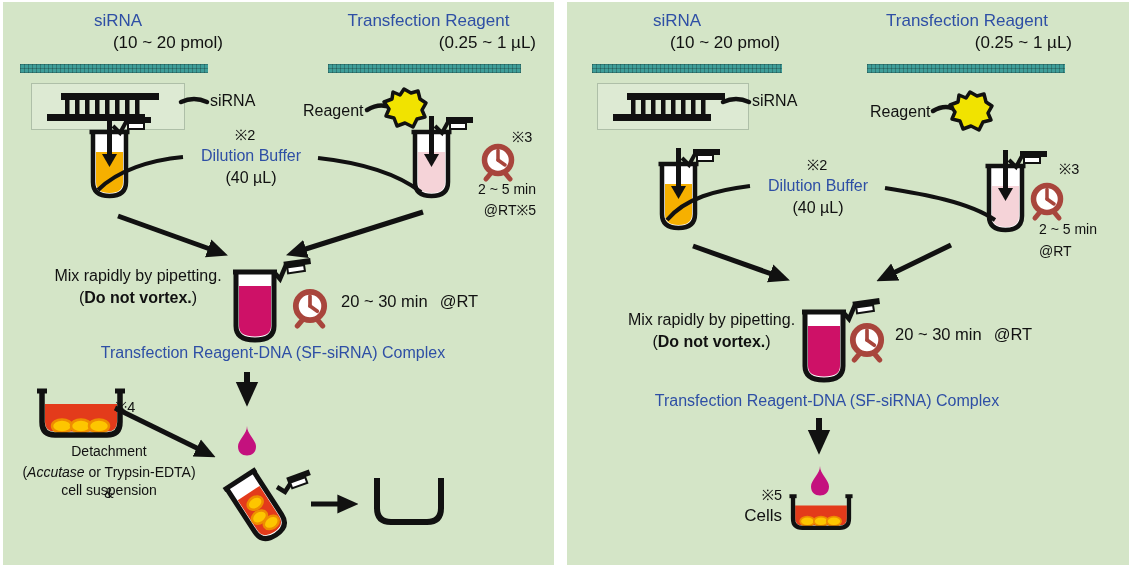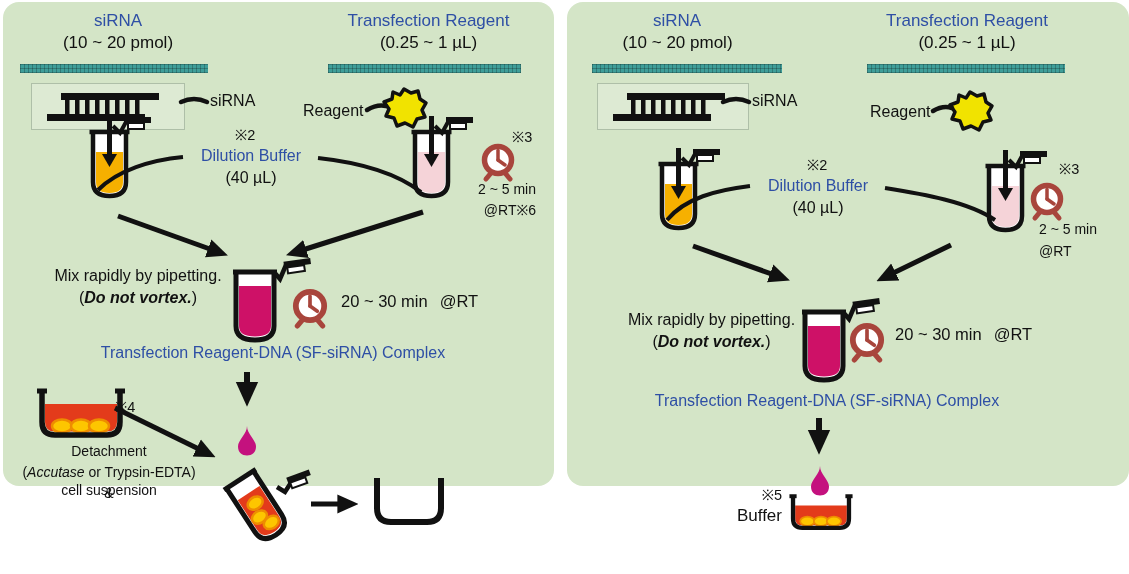--- a/index.html
+++ b/index.html
@@ -1,34 +1,34 @@
 <!DOCTYPE html>
 <html style="--panel-bg: #d4e5c7; --accent-blue: #2e4fa5; --teal: #3f9e99; --tube-orange: #f6b000; --tube-pink: #f5d3d8; --magenta: #ce1167; --drop-magenta: #c4117e; --clock-red: #a8453c; --dish-red: #e33b1b; --cell-yellow: #fdc600; --cell-stroke: #ee8d00; --reagent-yellow: #f1e300; --ink: #111111;"><head>
 <meta charset="utf-8">
 <style>
   html,body{margin:0;padding:0;background:#ffffff;width:1129px;height:574px;overflow:hidden;
     font-family:"Liberation Sans", sans-serif;color:var(--ink,#111);}
-  .panel{position:absolute;top:2px;height:484px;background:var(--panel-bg,#d4e5c7);border-radius:16px;}
+  .panel{position:absolute;top:2px;height:563px;background:var(--panel-bg,#d4e5c7);}
   #panel-left{left:3px;width:551px;}
   #panel-right{left:567px;width:562px;}
   .t{position:absolute;white-space:nowrap;font-size:14px;line-height:1.25;}
   .c{text-align:center;}
   .r{text-align:right;}
   .blue{color:var(--accent-blue,#2e4fa5);}
   .hdr{font-size:17px;}
-  .amt{font-size:17px;}
+  .amt{font-size:17px;text-align:right;}
   .note{font-size:14.5px;}
   .tealbar{position:absolute;height:9px;background-color:var(--teal,#3f9e99);
     background-image:repeating-linear-gradient(90deg, rgba(0,0,0,.22) 0 1px, transparent 1px 4px),
                      repeating-linear-gradient(0deg, rgba(0,0,0,.22) 0 1px, transparent 1px 4px);}
   .ladder-box{position:absolute;border:1px solid #aebfa8;background:rgba(255,255,255,.22);}
   svg.icon{position:absolute;overflow:visible;}
   svg.overlay{position:absolute;left:0;top:0;pointer-events:none;}
   .overlay path,.overlay line{fill:none;stroke:#111;}
-  .bi{font-weight:bold;font-style:italic;}
+  .bi{font-weight:bold;}
   .gap{display:inline-block;width:12px;}
   .fill-orange{fill:var(--tube-orange,#f6b000);}
   .fill-pink{fill:var(--tube-pink,#f5d3d8);}
   .fill-magenta{fill:var(--magenta,#ce1167);}
   .fill-drop{fill:var(--drop-magenta,#c4117e);}
   .fill-dishred{fill:var(--dish-red,#e33b1b);}
   .cell{fill:var(--cell-yellow,#fdc600);stroke:var(--cell-stroke,#ee8d00);stroke-width:2.5;}
   .clockstroke{stroke:var(--clock-red,#a8453c);}
   .blobfill{fill:var(--reagent-yellow,#f1e300);}
 </style>
@@ -102,21 +102,21 @@
 
   <div class="t note" style="left:509px;top:126px">※3</div>
   <svg class="icon clock" style="left:477px;top:139px" width="36" height="40" viewBox="0 0 36 40">
     <line class="clockstroke" x1="6" y1="38" x2="11" y2="32" stroke-width="5" stroke-linecap="round"></line>
     <line class="clockstroke" x1="30" y1="38" x2="25" y2="32" stroke-width="5" stroke-linecap="round"></line>
     <circle class="clockstroke" cx="18" cy="19" r="13.5" fill="#fff" stroke-width="5.5"></circle>
     <line class="clockstroke" x1="18" y1="19" x2="18" y2="9.5" stroke-width="3.5" stroke-linecap="round"></line>
     <line class="clockstroke" x1="18" y1="19" x2="25" y2="24" stroke-width="3.5" stroke-linecap="round"></line>
   </svg>
   <div class="t r" style="left:443px;top:179px;width:90px">2 ~ 5 min</div>
-  <div class="t r" style="left:443px;top:200px;width:90px">@RT※6</div>
+  <div class="t r" style="left:443px;top:200px;width:90px">@RT※5</div>
 
   <div class="t c" style="left:20px;top:264px;width:230px;font-size:16px">Mix rapidly by pipetting.</div>
   <div class="t c" style="left:20px;top:286px;width:230px;font-size:16px"><span>(</span><span class="bi">Do not vortex.</span><span>)</span></div>
 
   <svg class="icon" style="left:221px;top:250px" width="84" height="97" viewBox="0 0 84 97">
     <path d="M12,20 L12,74 Q12,88 31,88 Q50,88 50,74 L50,20 Z" fill="#fff"></path>
     <path class="fill-magenta" d="M15,34 L15,74 Q15,84.5 31,84.5 Q47,84.5 47,74 L47,34 Z"></path>
     <path d="M12,20 L12,74 Q12,88 31,88 Q50,88 50,74 L50,20" fill="none" stroke="#111" stroke-width="5"></path>
     <line x1="9" y1="20" x2="53" y2="20" stroke="#111" stroke-width="5"></line>
     <path d="M50,20 L56,27 L62,13" fill="none" stroke="#111" stroke-width="4.5"></path>
@@ -281,21 +281,21 @@
   </svg>
   <div class="t" style="left:328px;top:322px;font-size:16.5px"><span>20 ~ 30 min</span><span class="gap"></span><span>@RT</span></div>
 
   <div class="t c blue" style="left:25px;top:389px;width:470px;font-size:16px">Transfection Reagent-DNA (SF-siRNA) Complex</div>
 
   <svg class="icon" style="left:241px;top:463px" width="24" height="32" viewBox="0 0 24 32">
     <path class="fill-drop" d="M12,1 C12,9 3,15 3,21.5 C3,27.5 7,30.5 12,30.5 C17,30.5 21,27.5 21,21.5 C21,15 12,9 12,1 Z"></path>
   </svg>
 
   <div class="t r note" style="left:165px;top:484px;width:50px">※5</div>
-  <div class="t r" style="left:148px;top:503px;width:67px;font-size:17px">Buffer</div>
+  <div class="t r" style="left:148px;top:503px;width:67px;font-size:17px">Cells</div>
 
   <svg class="icon" style="left:221px;top:486px" width="66" height="48" viewBox="0 0 92 54">
     <path class="fill-dishred" d="M10,18 L10,36 Q10,45.5 20,45.5 L72,45.5 Q82,45.5 82,36 L82,18 Z"></path>
     <ellipse class="cell" cx="27" cy="40" rx="10" ry="6.5"></ellipse>
     <ellipse class="cell" cx="46" cy="40" rx="10" ry="6.5"></ellipse>
     <ellipse class="cell" cx="64" cy="40" rx="10" ry="6.5"></ellipse>
     <path d="M7,4 L7,36 Q7,49 20,49 L72,49 Q85,49 85,36 L85,4" fill="none" stroke="#111" stroke-width="6"></path>
     <line x1="2" y1="5" x2="12" y2="5" stroke="#111" stroke-width="5.5"></line>
     <line x1="80" y1="5" x2="90" y2="5" stroke="#111" stroke-width="5.5"></line>
   </svg>

